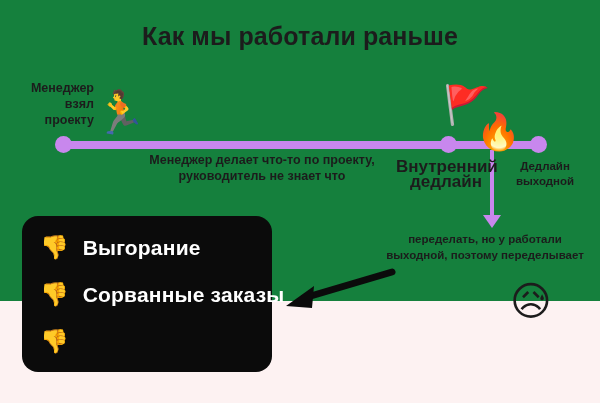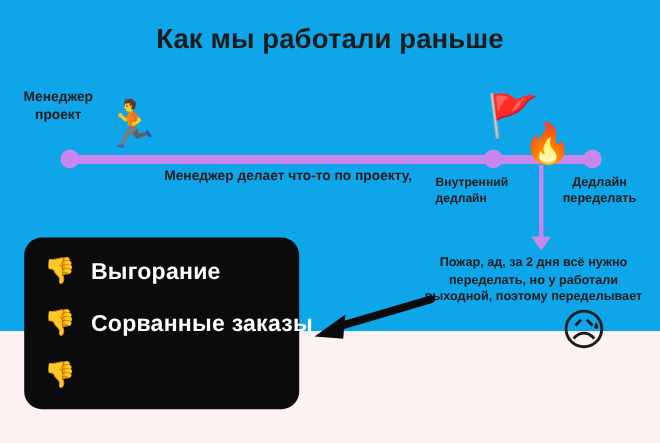--- a/index.html
+++ b/index.html
@@ -12,21 +12,21 @@
     background: #fdf2f2;
     font-family: "Liberation Sans", sans-serif;
     color: #1c1c1c;
     overflow: hidden;
     position: relative;
   }
   #canvas {
     position: relative;
     width: 600px;
     height: 301px;
-    background: #0ea5e9;
+    background: #15803d;
     text-decoration: underline;
   }
   .abs { position: absolute; }
 
   
   #page-title {
     left: 0;
     top: 22px;
     width: 600px;
     text-align: center;
@@ -72,41 +72,42 @@
     border-left: 9px solid transparent;
     border-right: 9px solid transparent;
     border-top: 13px solid #c887ed;
   }
 
   
   #label-start {
     left: 12px;
     top: 80px;
     width: 82px;
-    text-align: center;
+    text-align: right;
     font-size: 12.5px;
     font-weight: bold;
     line-height: 16px;
     color: #1c1c1c;
   }
   #label-middle {
     left: 124px;
     top: 152px;
     width: 276px;
     text-align: center;
     font-size: 12.5px;
     font-weight: bold;
     line-height: 16px;
     color: #1c1c1c;
   }
   #label-internal-deadline {
     left: 396px;
     top: 159px;
     width: 100px;
-    font-size: 11px;
+    text-align: center;
+    font-size: 17px;
     font-weight: bold;
     line-height: 15px;
     color: #1c1c1c;
   }
   #label-client-deadline {
     left: 495px;
     top: 159px;
     width: 100px;
     text-align: center;
     font-size: 11.5px;
@@ -198,42 +199,43 @@
   <div class="abs" id="timeline-track"></div>
   <div class="abs timeline-dot" id="timeline-dot-start"></div>
   <div class="abs timeline-dot" id="timeline-dot-internal"></div>
   <div class="abs timeline-dot" id="timeline-dot-client"></div>
 
   <div class="abs" id="down-arrow-line"></div>
   <div class="abs" id="down-arrow-head"></div>
 
   <div class="abs" id="label-start">
     <div>Менеджер</div>
-    <div>проект</div>
+    <div>взял</div>
+    <div>проекту</div>
   </div>
   <div class="abs emoji" id="runner-emoji">🏃</div>
 
   <div class="abs" id="label-middle">
     <div>Менеджер делает что-то по проекту,</div>
+    <div>руководитель не знает что</div>
   </div>
 
   <div class="abs emoji" id="flag-emoji">🚩</div>
   <div class="abs emoji" id="fire-emoji">🔥</div>
 
   <div class="abs" id="label-internal-deadline">
     <div>Внутренний</div>
     <div>дедлайн</div>
   </div>
   <div class="abs" id="label-client-deadline">
     <div>Дедлайн</div>
-    <div>переделать</div>
+    <div>выходной</div>
   </div>
 
   <div class="abs" id="note-paragraph">
-    <div>Пожар, ад, за 2 дня всё нужно</div>
     <div>переделать, но у работали</div>
     <div>выходной, поэтому переделывает</div>
   </div>
   <div class="abs emoji" id="sad-emoji">😥</div>
 
   <svg class="abs" id="big-arrow" viewBox="0 0 120 50">
     <path d="M114 4 L26 30" stroke="#0b0b0b" stroke-width="7" stroke-linecap="round" fill="none"></path>
     <path d="M8 38 L36 18 L34 40 Z" fill="#0b0b0b"></path>
   </svg>
 

